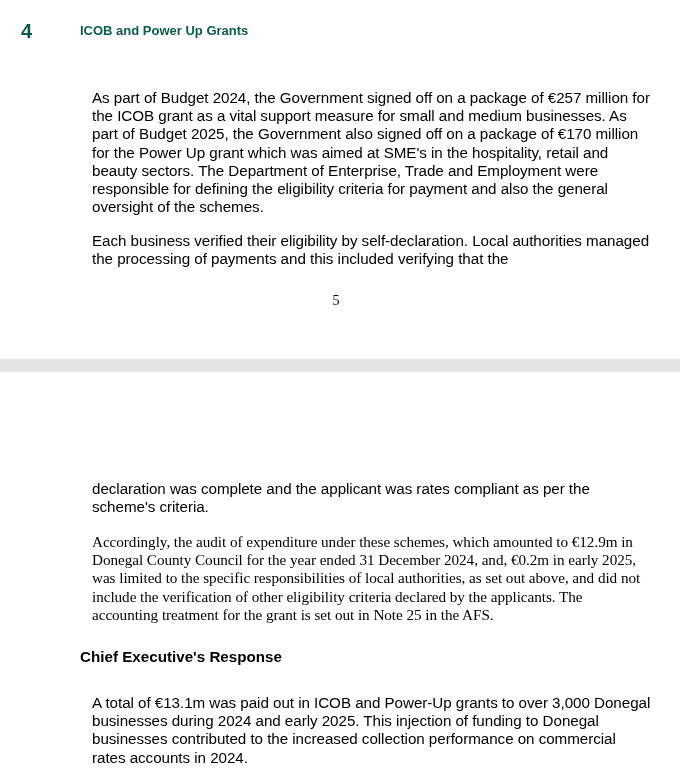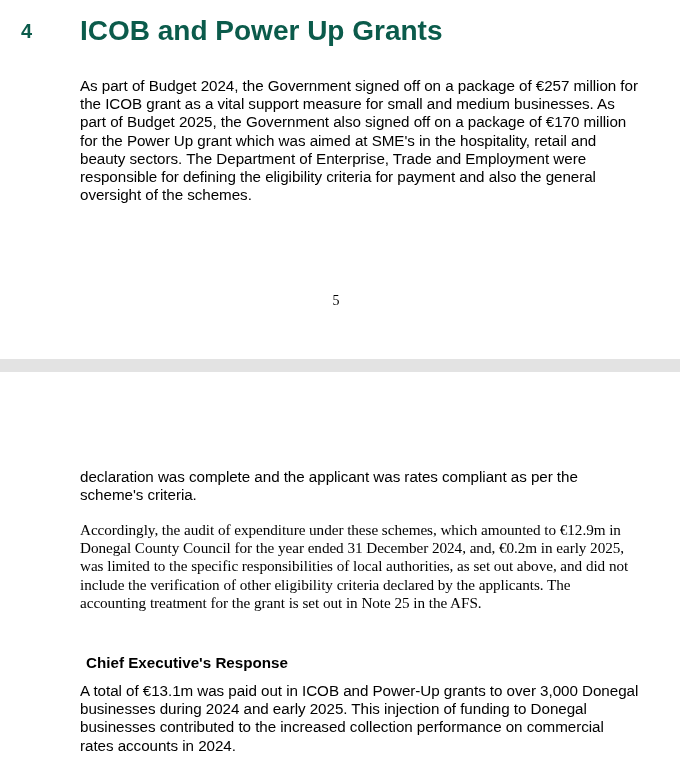--- a/index.html
+++ b/index.html
@@ -44,33 +44,33 @@
       top: 19px;
       font-size: 20px;
       font-weight: bold;
       color: #0b5b4b;
       line-height: 24px;
     }
     .section-title {
       position: absolute;
       left: 80px;
       top: 19px;
-      font-size: 28px;
+      font-size: 13px;
       font-weight: bold;
       color: #0b5b4b;
       line-height: 24px;
       margin: 0;
     }
     .para {
       position: absolute;
       left: 80px;
       width: 560px;
       font-size: 15.2px;
       line-height: 18.2px;
-      margin: 0;
+      margin: 12px;
       letter-spacing: -0.05px;
     }
     .p1 { top: 77px; }
     .p2 { top: 220px; }
     .page-number {
       position: absolute;
       left: 0;
       width: 672px;
       text-align: center;
       top: 293px;
@@ -80,31 +80,32 @@
     }
     .p3 { top: 96px; }
     .p4 { top: 149px; font-family: Liberation Serif, serif; }
     .subheading {
       position: absolute;
       left: 80px;
       top: 276px;
       font-size: 15.2px;
       font-weight: bold;
       line-height: 18.2px;
-      margin: 6px;
+      margin: 0;
     }
     .p5 { top: 310px; }
   </style>
 </head>
 <body>
 
 <div class="page page-top">
   <div class="section-number">4</div>
   <h2 class="section-title">ICOB and Power Up Grants</h2>
   <p class="para p1">As part of Budget 2024, the Government signed off on a package of €257 million for the ICOB grant as a vital support measure for small and medium businesses. As part of Budget 2025, the Government also signed off on a package of €170 million for the Power Up grant which was aimed at SME's in the hospitality, retail and beauty sectors. The Department of Enterprise, Trade and Employment were responsible for defining the eligibility criteria for payment and also the general oversight of the schemes.</p>
+  <p class="para p2">Each business verified their eligibility by self-declaration. Local authorities managed the processing of payments and this included verifying that the</p>
   <div class="page-number">5</div>
 </div>
 
 <div class="page-gap"></div>
 
 <div class="page page-bottom">
   <p class="para p3">declaration was complete and the applicant was rates compliant as per the scheme's criteria.</p>
   <p class="para p4">Accordingly, the audit of expenditure under these schemes, which amounted to €12.9m in Donegal County Council for the year ended 31 December 2024, and, €0.2m in early 2025, was limited to the specific responsibilities of local authorities, as set out above, and did not include the verification of other eligibility criteria declared by the applicants. The accounting treatment for the grant is set out in Note 25 in the AFS.</p>
   <h3 class="subheading">Chief Executive's Response</h3>
   <p class="para p5">A total of €13.1m was paid out in ICOB and Power-Up grants to over 3,000 Donegal businesses during 2024 and early 2025. This injection of funding to Donegal businesses contributed to the increased collection performance on commercial rates accounts in 2024.</p>

